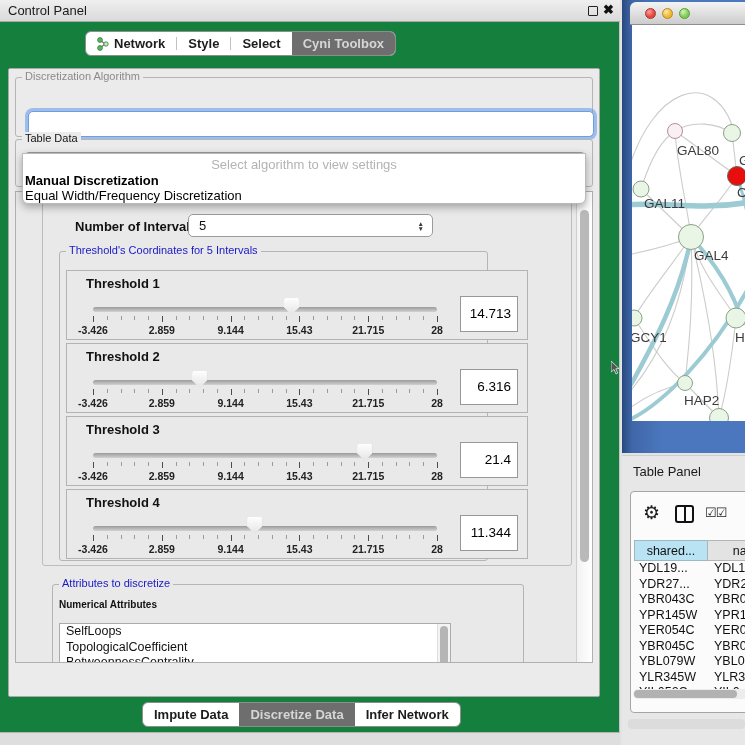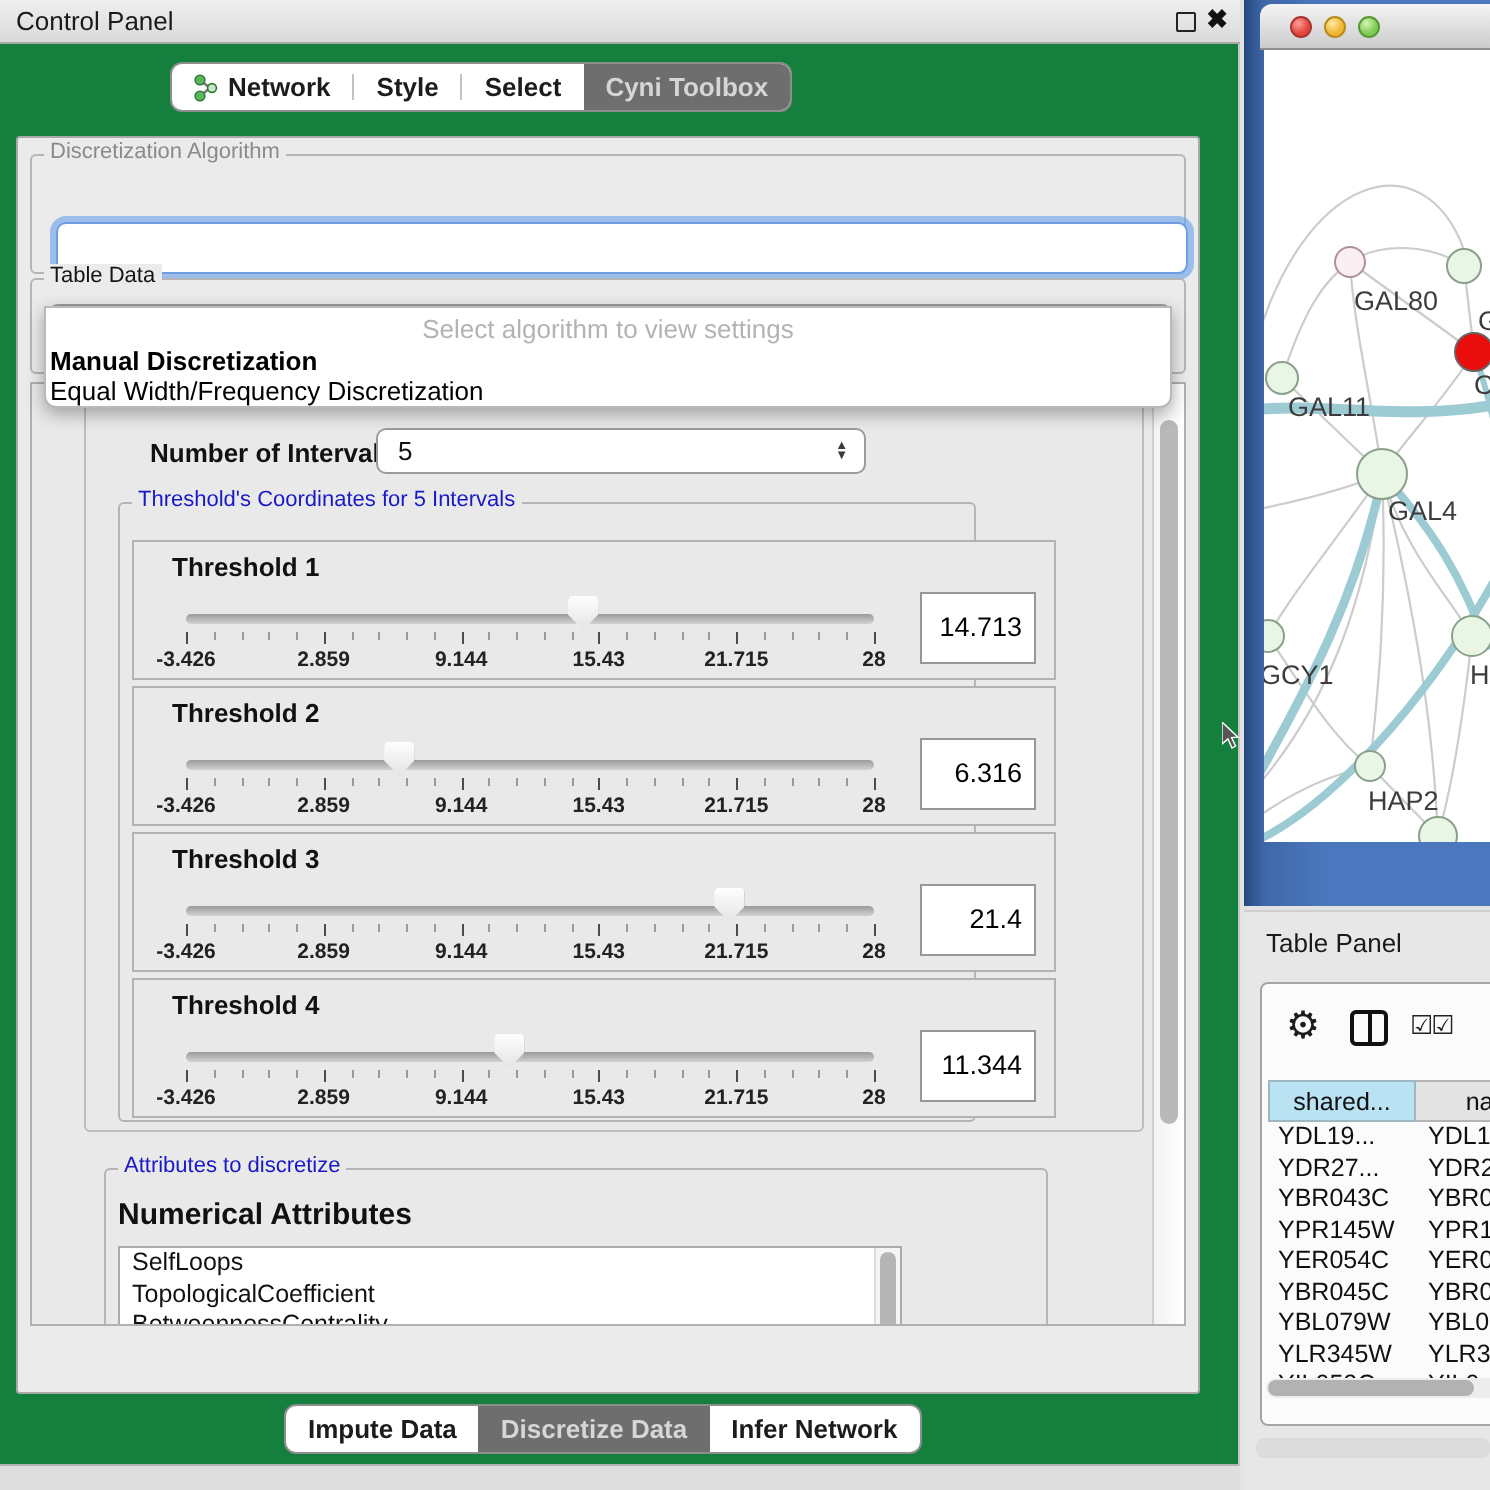--- a/index.html
+++ b/index.html
@@ -85,21 +85,21 @@
     filter:drop-shadow(0 0 1px #858585); }
   .tick { position:absolute; width:1px; background:#9a9a9a; top:45px; height:4px; }
   .tick.major { background:#4c4c4c; height:6px; }
   .tick-label { position:absolute; top:53px; width:44px; margin-left:-22px; text-align:center;
     font-size:10.5px; font-weight:bold; color:#222; }
   .thr-value { position:absolute; left:393px; top:25px; width:58px; height:36px; background:#fff;
     border:1px solid #979797; font-size:13.5px; color:#000; text-align:right;
     line-height:34px; padding-right:6px; }
 
   #attr-group { left:36px; top:392px; width:472px; height:100px; }
-  #attr-subtitle { position:absolute; left:6px; top:14px; font-size:15px; font-weight:bold; color:#111; }
+  #attr-subtitle { position:absolute; left:6px; top:14px; font-size:10px; font-weight:bold; color:#111; }
   #attr-list { position:absolute; left:6px; top:38px; width:392px; height:62px; background:#fff;
     border:1px solid #ababab; overflow:hidden; font-size:12.5px; color:#111; }
   .attr-item { padding-left:6px; line-height:15.5px; white-space:nowrap; }
   #attr-scrollbar { position:absolute; right:0; top:0; bottom:0; width:13px;
     background:#f4f4f4; border-left:1px solid #ddd; }
   #attr-thumb { position:absolute; left:2px; top:2px; width:8px; height:46px;
     background:#b5b5b5; border-radius:4px; }
 
   #apply-btn { left:268px; top:670px; width:68px; height:22px;
     background:linear-gradient(#fdfdfd,#e9e9e9); border:1px solid #989898; border-radius:5px;

